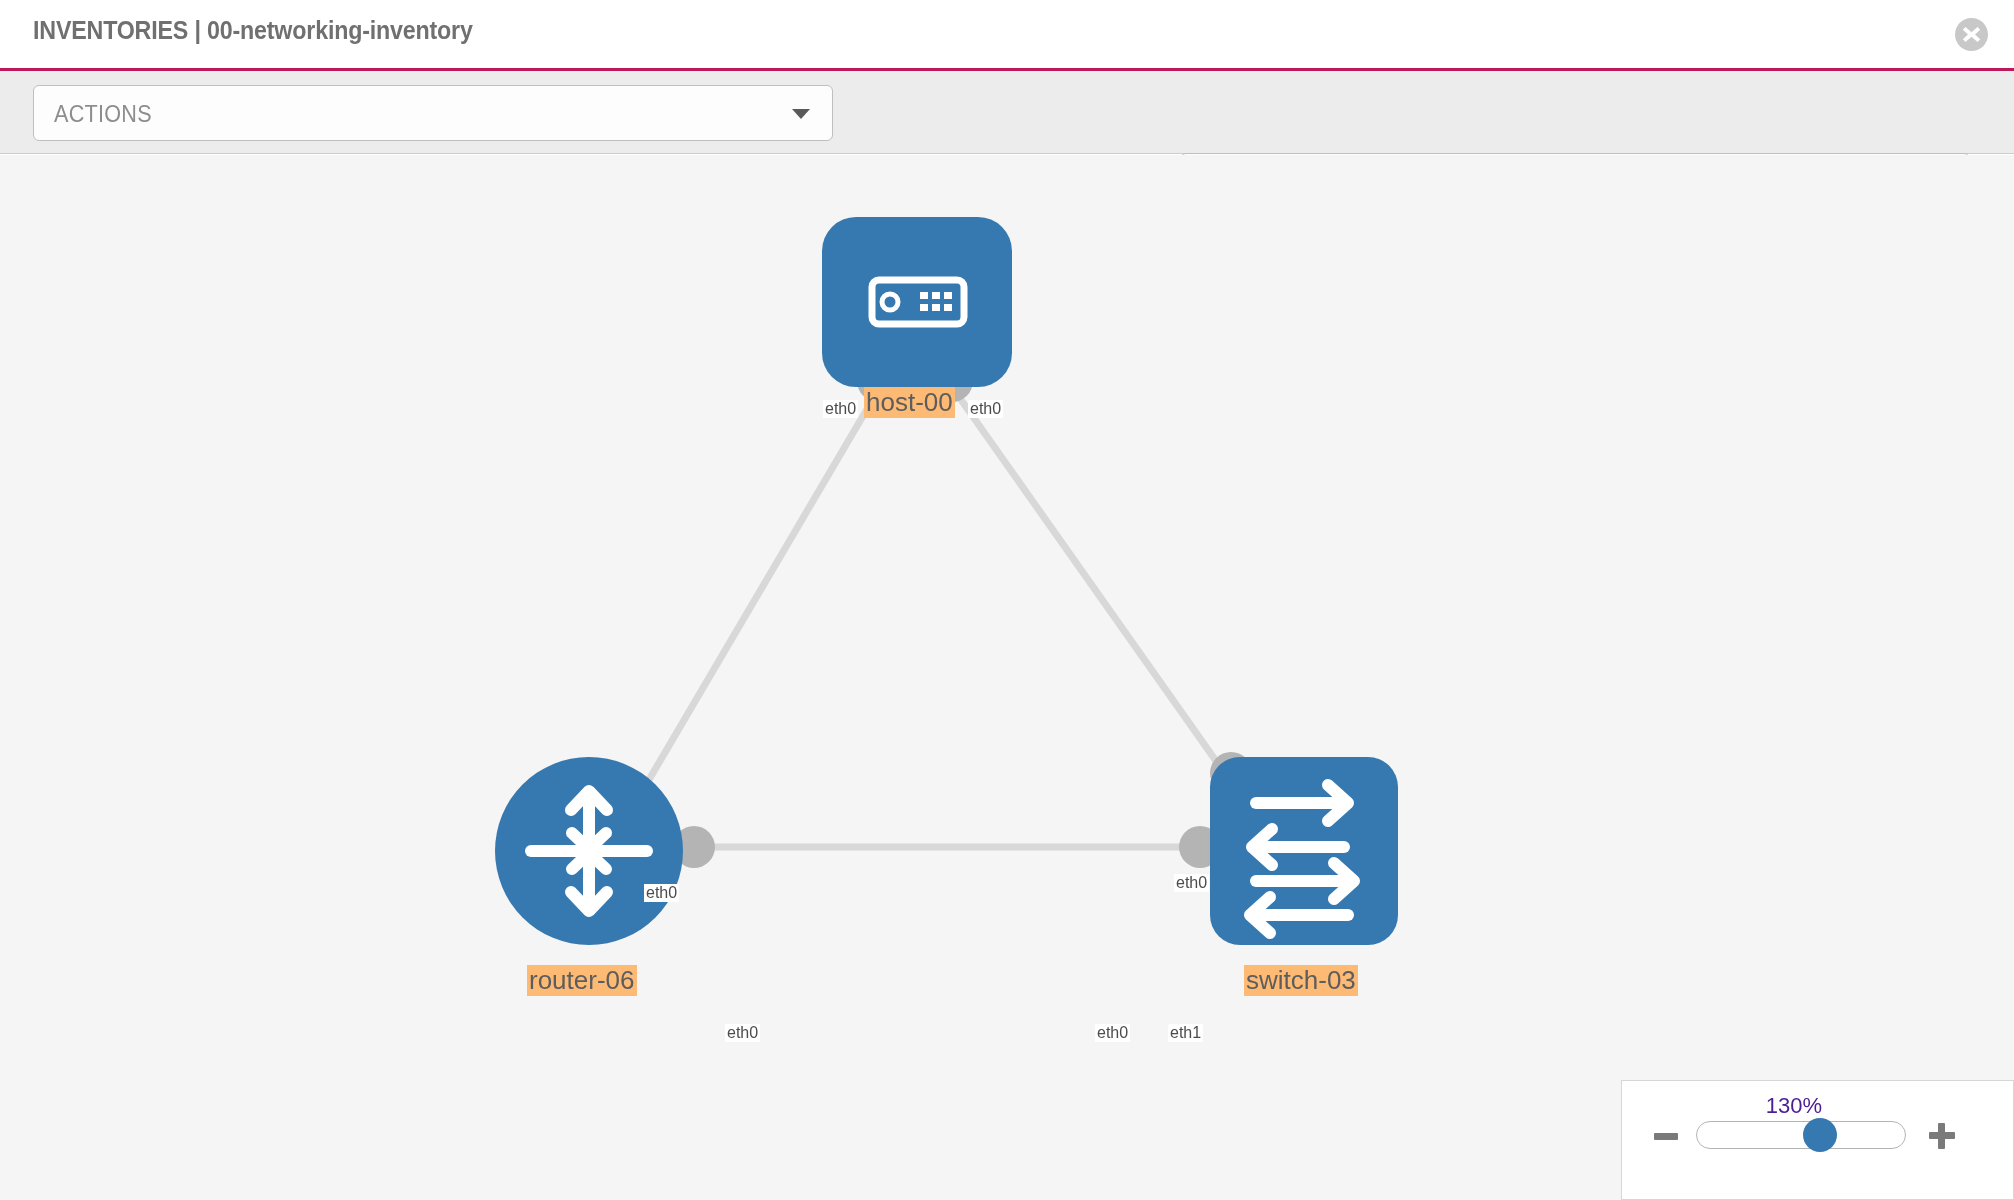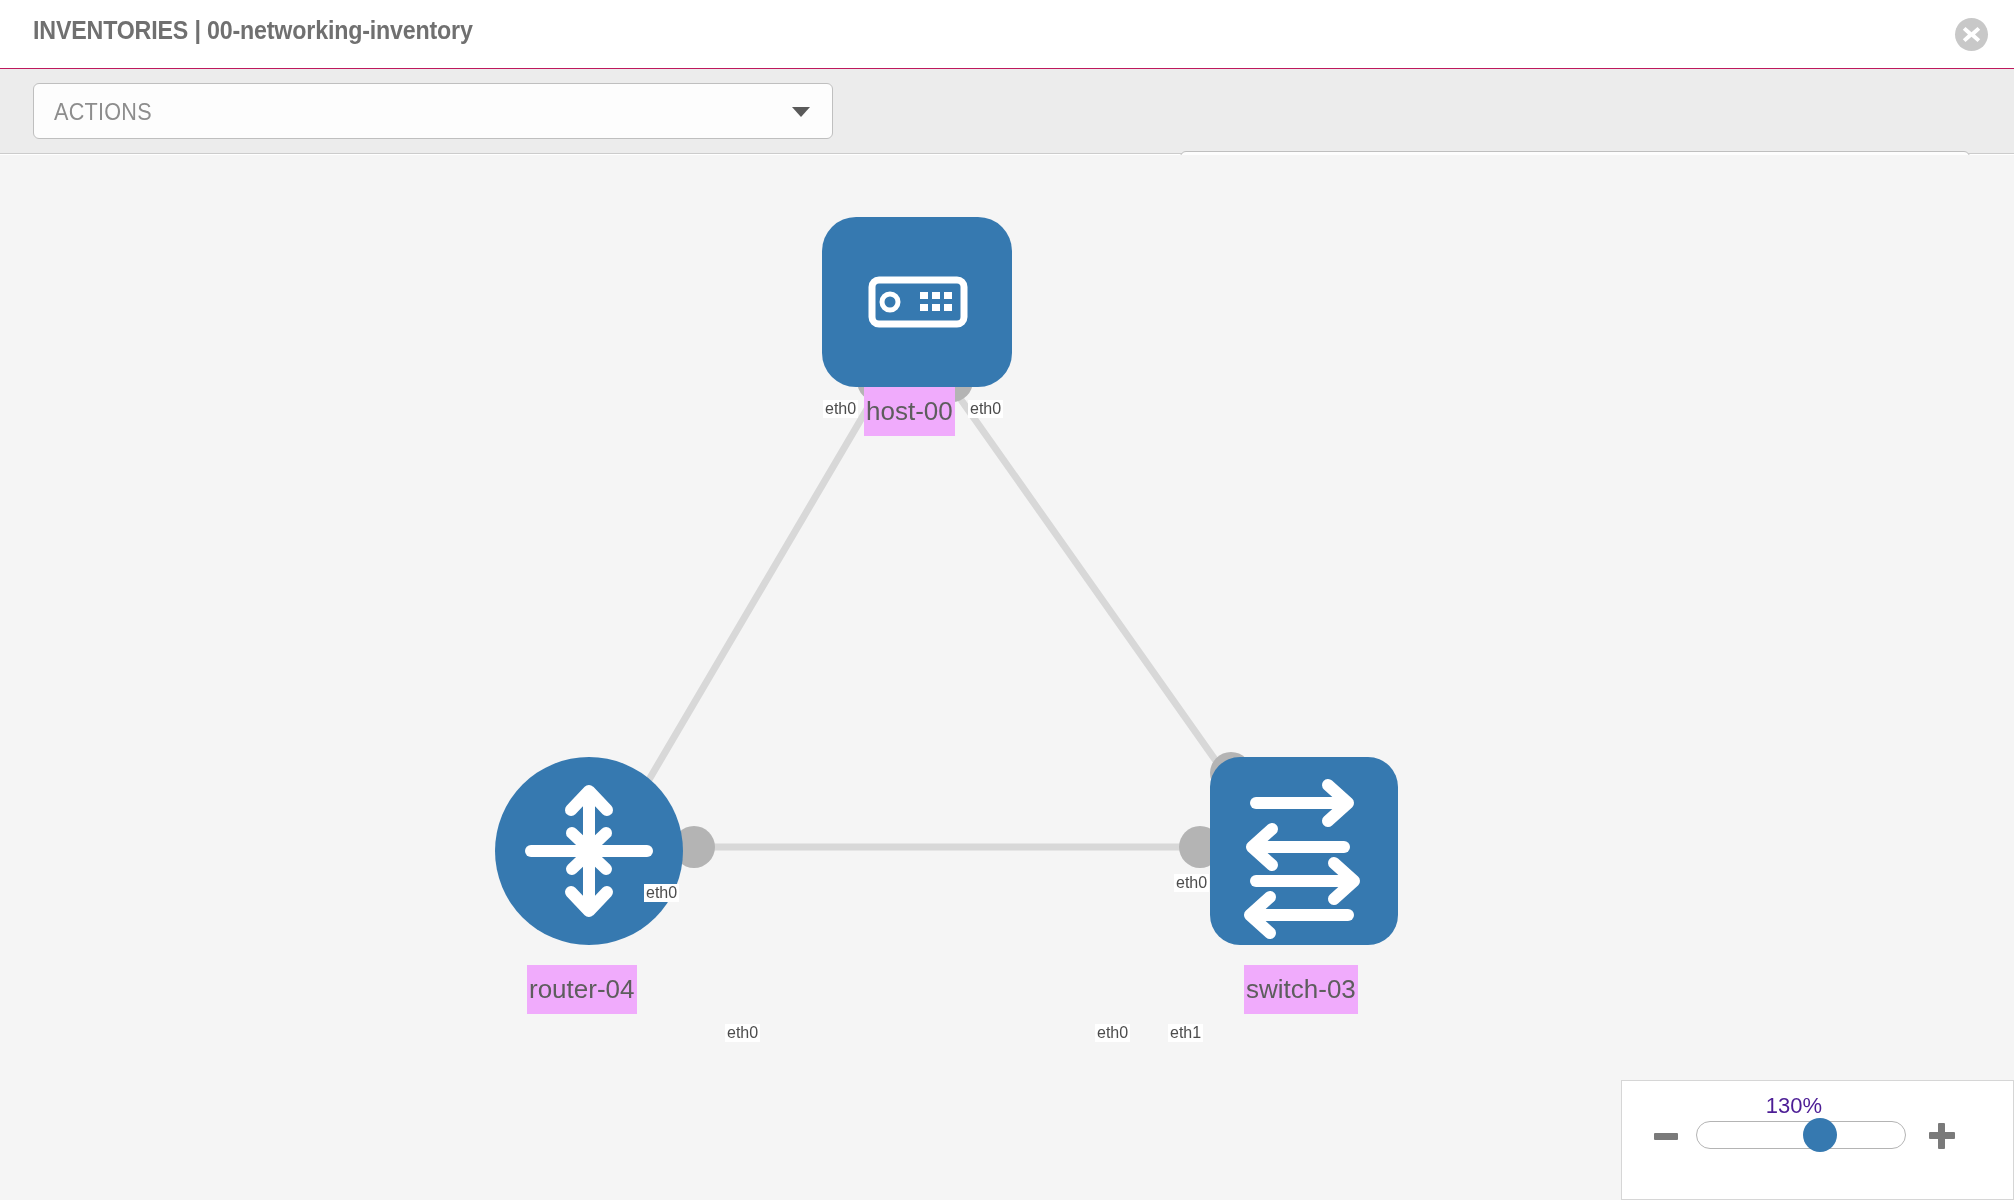--- a/index.html
+++ b/index.html
@@ -54,21 +54,21 @@
   }
   .close-button svg { display:block; }
 
   
   .toolbar {
     position: absolute;
     left: 0; top: 68px;
     width: 2014px;
     height: 86px;
     background: #ececec;
-    border-top: 1px solid #be185d;
+    border-top: 3px solid #be185d;
     border-bottom: 1px solid #cccccc;
     box-sizing: border-box;
     padding-left: 48px;
   }
   .actions-select {
     position: absolute;
     left: 33px;
     top: 14px;
     width: 800px;
     height: 56px;
@@ -146,23 +146,23 @@
   .topology-svg {
     position: absolute;
     left: 0; top: 0;
     width: 2014px;
     height: 1045px;
   }
   .node-label {
     position: absolute;
     font-size: 26px;
     color: #5d5d5d;
-    background: #f0abfc;
+    background: #fdba74;
     white-space: nowrap;
-    padding: 9px 2px;
+    padding: 0 2px;
     pointer-events: none;
   }
   .iface-label {
     position: absolute;
     font-size: 16px;
     color: #4c4c4c;
     background: #ffffff;
     white-space: nowrap;
     padding: 0 2px;
     pointer-events: none;
@@ -346,21 +346,21 @@
           <polyline points="1334,708 1354,726 1334,744"></polyline>
 
           <line x1="1348" y1="760" x2="1252" y2="760"></line>
           <polyline points="1270,742 1250,760 1270,778"></polyline>
         </g>
       </g>
     </svg>
 
     <div class="node-label" style="left:864px; top:232px;">host-00</div>
 
-    <div class="node-label" style="left:527px; top:810px;">router-04</div>
+    <div class="node-label" style="left:527px; top:810px;">router-06</div>
 
     <div class="node-label" style="left:1244px; top:810px;">switch-03</div>
 
     <div class="iface-label" style="left:823px; top:245px;">eth0</div>
 
     <div class="iface-label" style="left:968px; top:245px;">eth0</div>
 
     <div class="iface-label" style="left:644px; top:729px;">eth0</div>
 
     <div class="iface-label" style="left:1174px; top:719px;">eth0</div>

